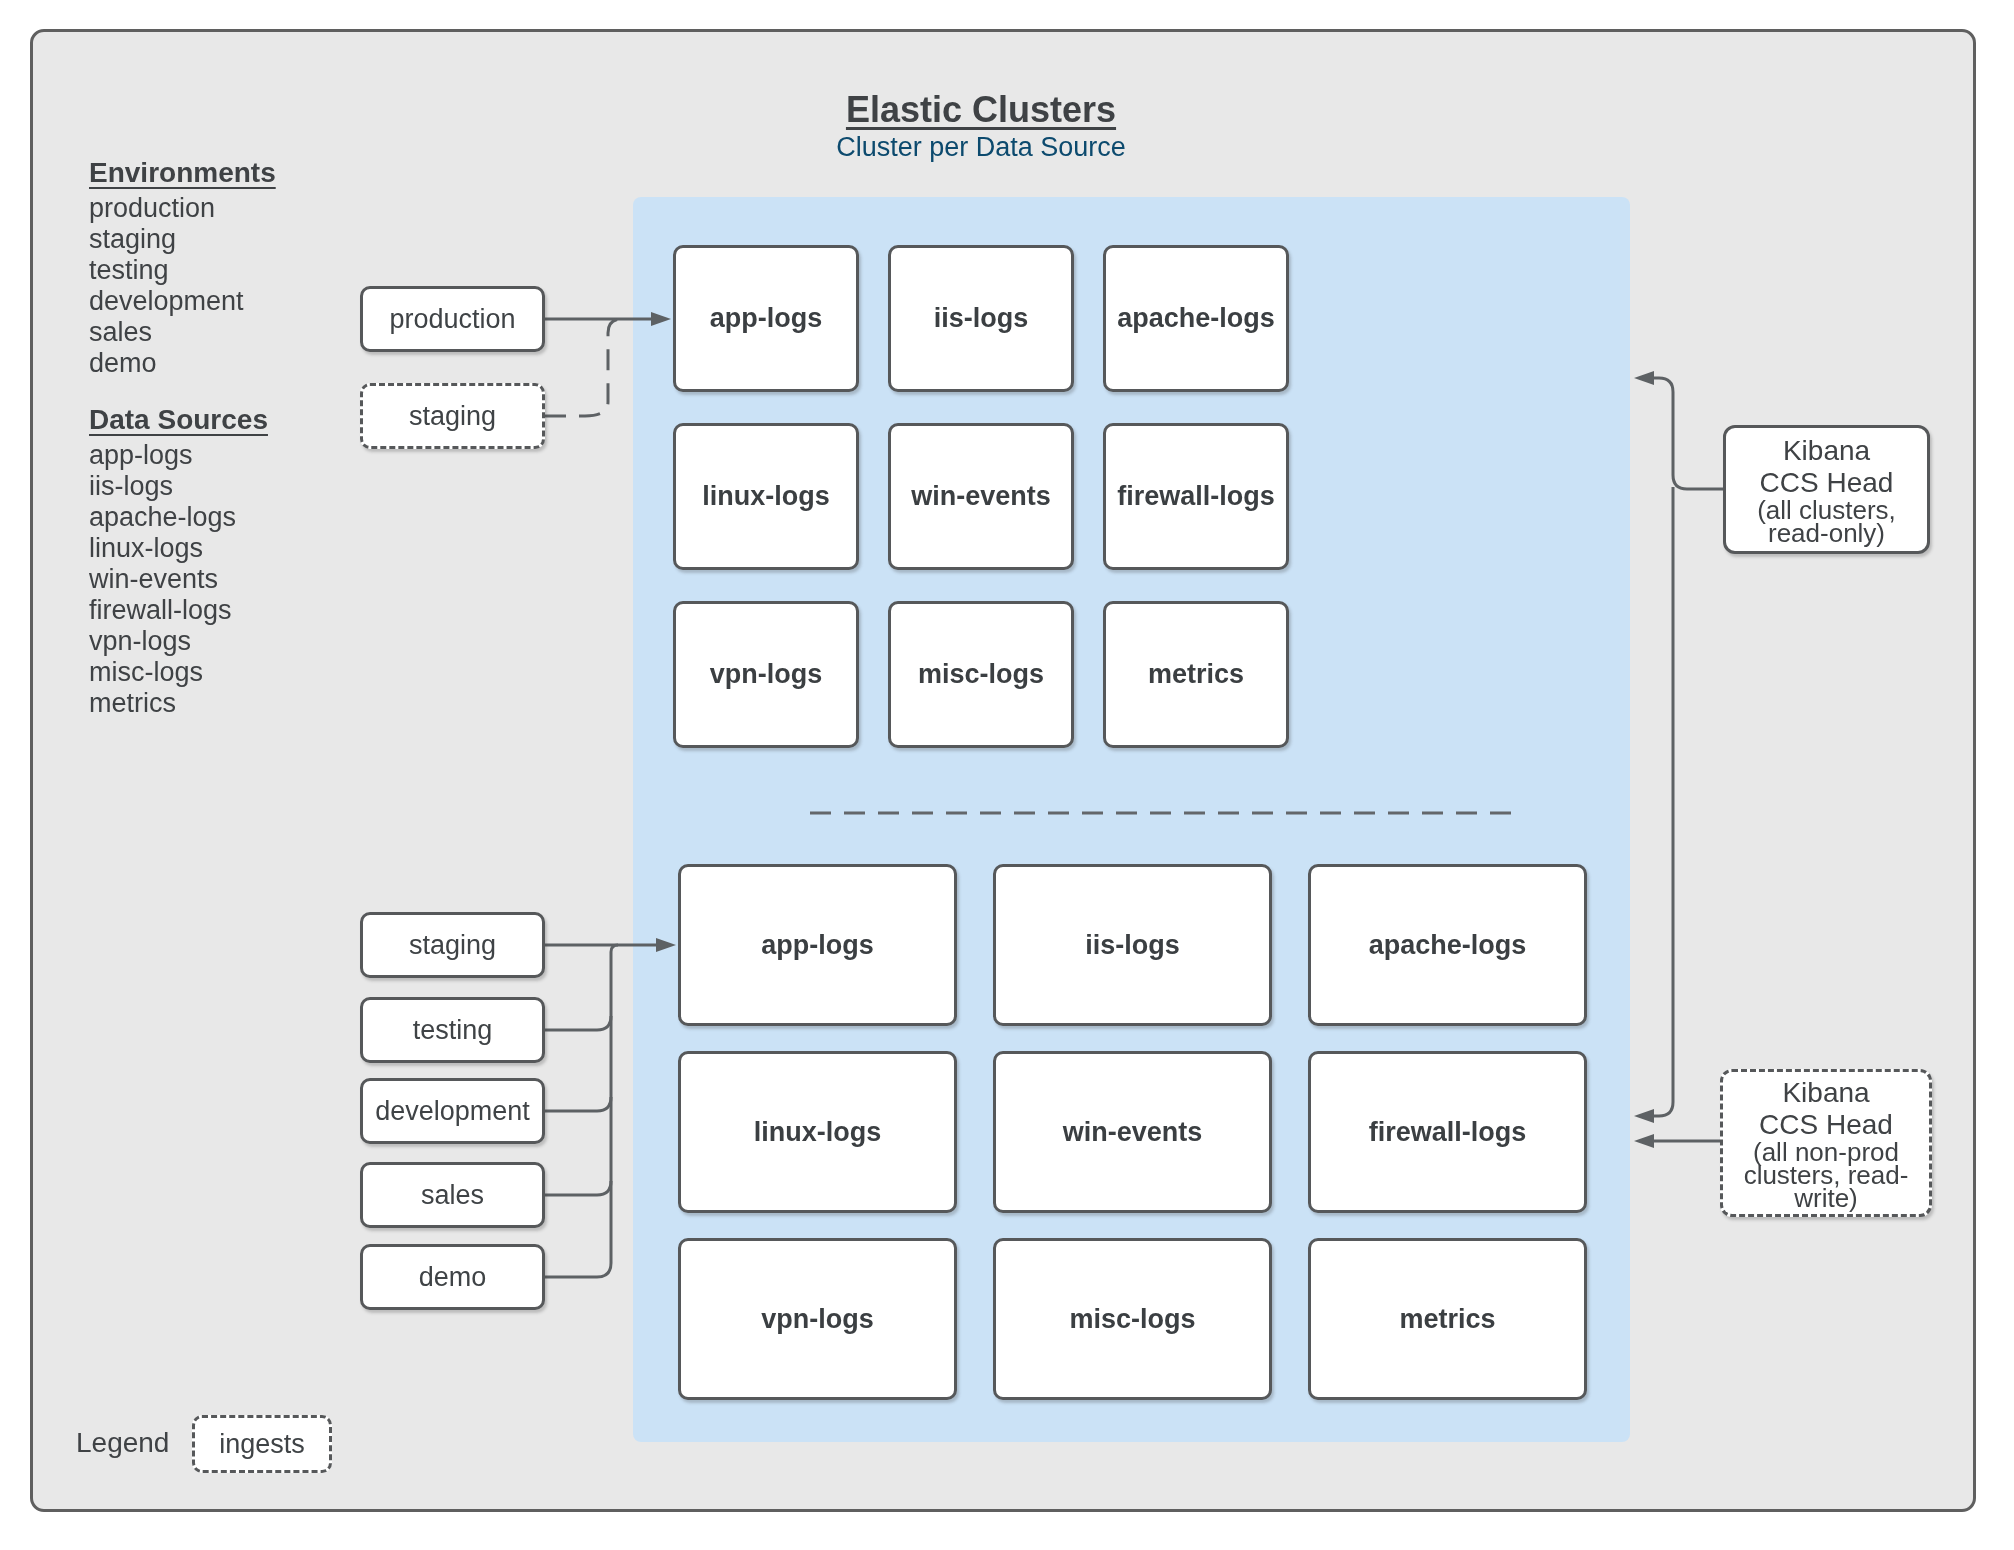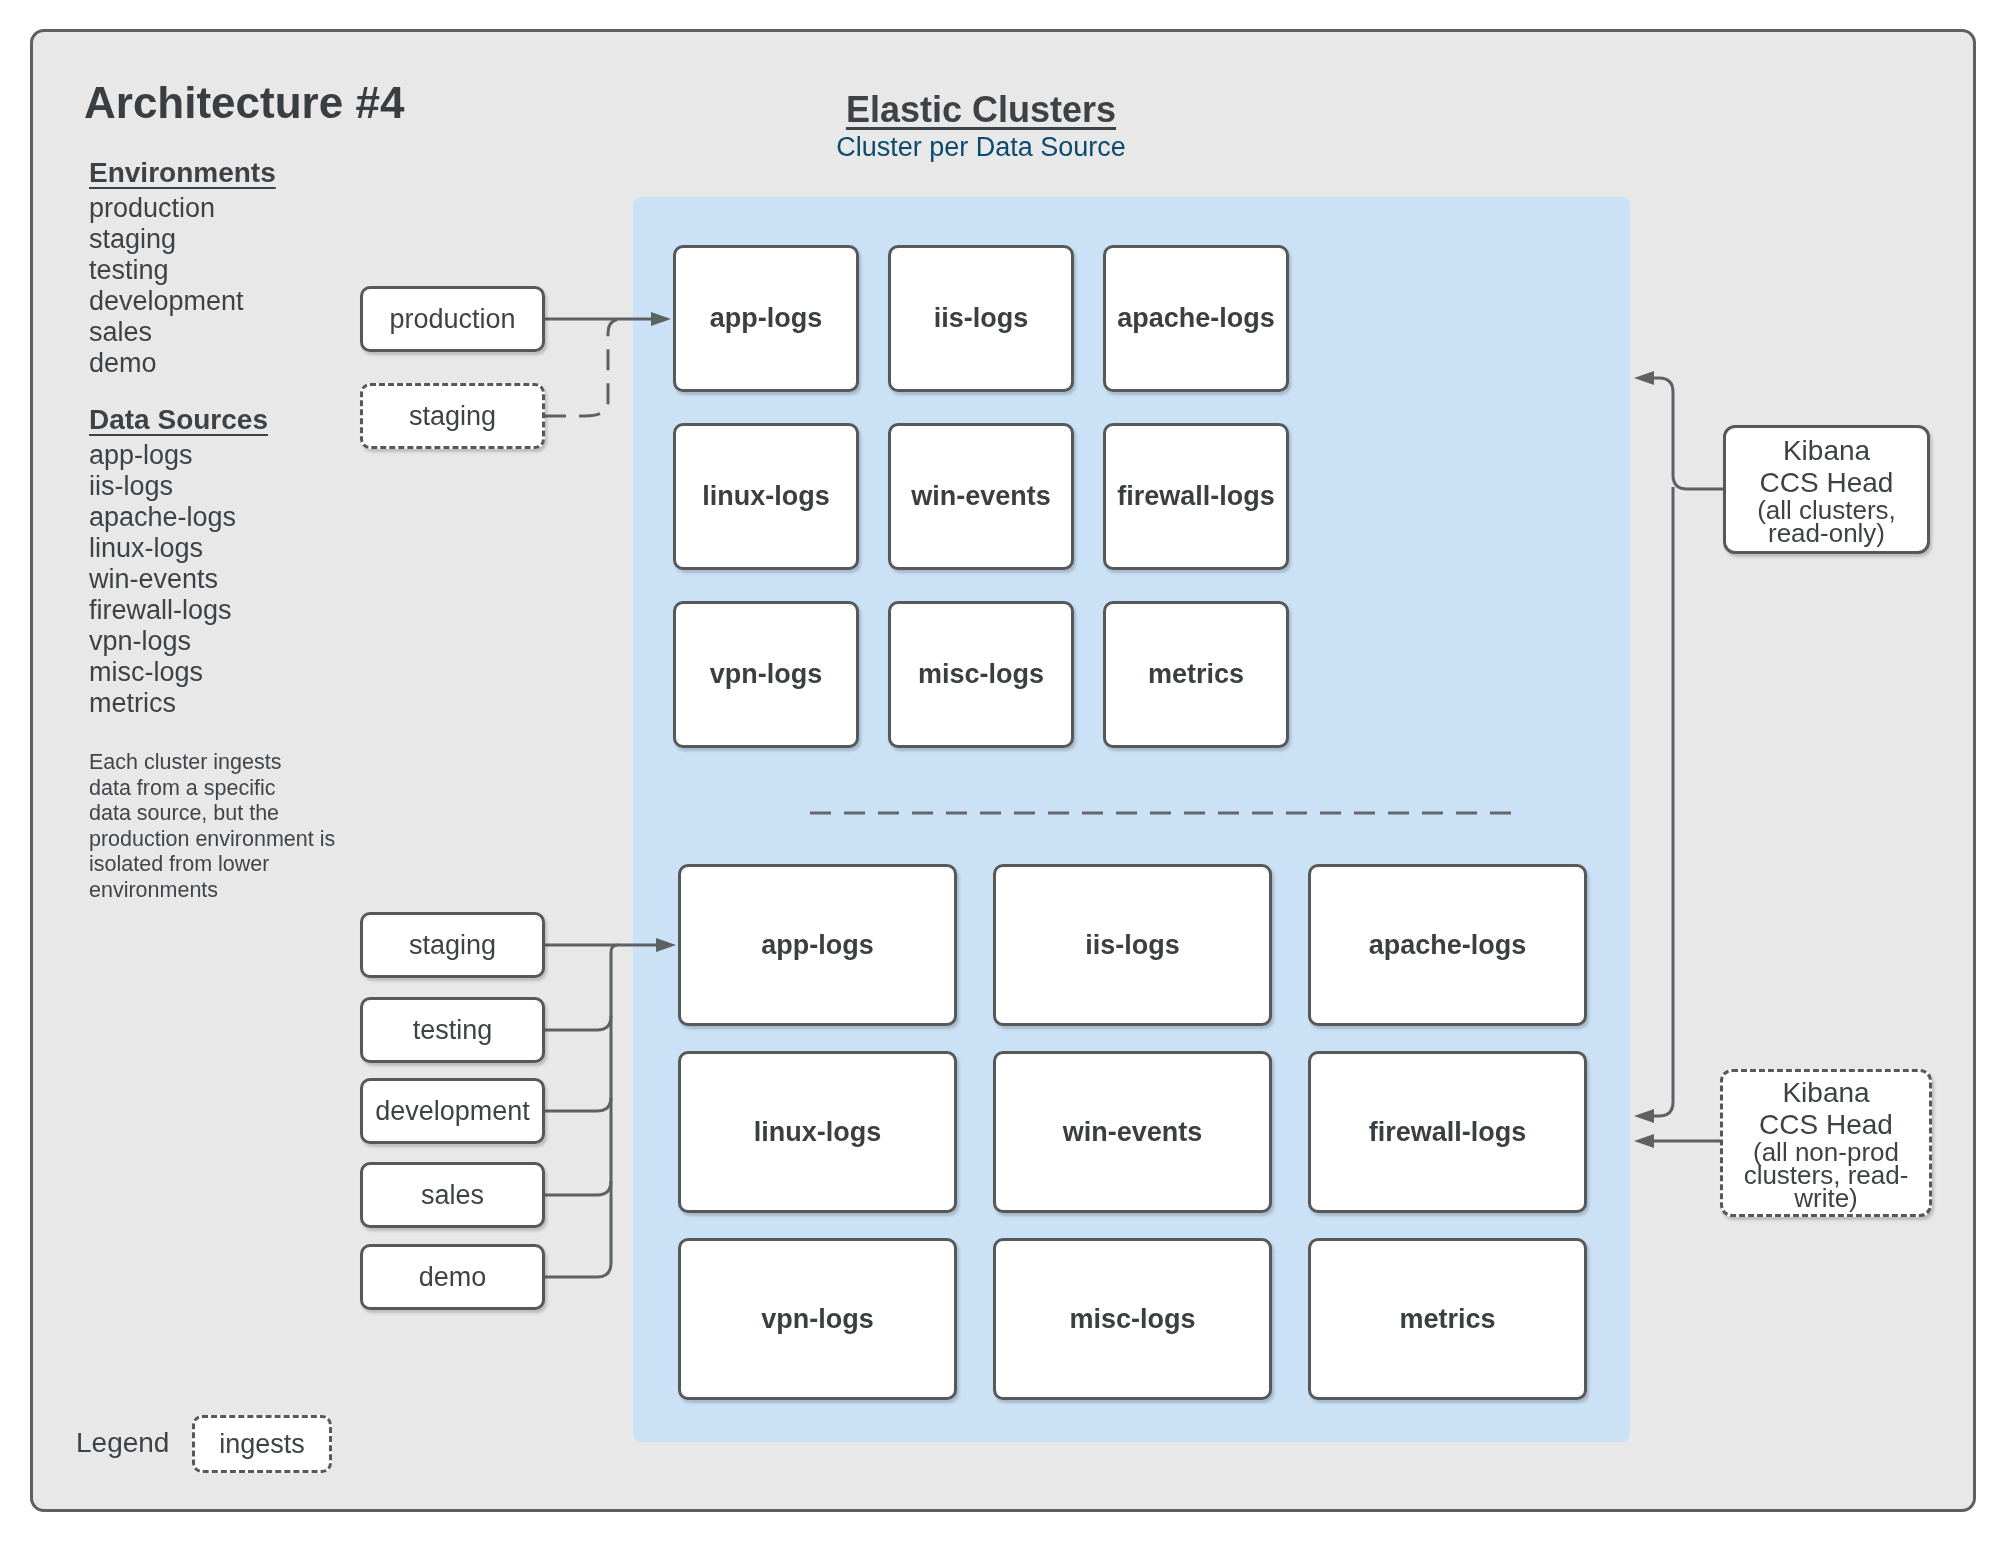--- a/index.html
+++ b/index.html
@@ -83,21 +83,20 @@
 
     <path class="conn" d="M1723 489 H1687 Q1673 489 1673 475 V392 Q1673 378 1659 378 H1654"></path>
     <polygon class="ahead" points="1634,378 1654,371 1654,385"></polygon>
     <path class="conn" d="M1673 487 V1102 Q1673 1116 1659 1116 H1654"></path>
     <polygon class="ahead" points="1634,1116 1654,1109 1654,1123"></polygon>
 
     <path class="conn" d="M1720 1141 H1654"></path>
     <polygon class="ahead" points="1634,1141 1654,1134 1654,1148"></polygon>
   </svg>
 
-  <div class="page-title">Architecture #4</div>
 
   <div class="center-header">
     <div class="hd">Elastic Clusters</div>
     <div class="sub">Cluster per Data Source</div>
   </div>
 
   <div class="env-block" style="top:157px;">
     <div class="list-heading">Environments</div>
     <div>
 
@@ -119,26 +118,20 @@
         <div class="list-line">apache-logs</div>
         <div class="list-line">linux-logs</div>
         <div class="list-line">win-events</div>
         <div class="list-line">firewall-logs</div>
         <div class="list-line">vpn-logs</div>
         <div class="list-line">misc-logs</div>
         <div class="list-line">metrics</div>
       </div>
   </div>
 
-  <div class="note">Each cluster ingests
-data from a specific
-data source, but the
-production environment is
-isolated from lower
-environments</div>
 
   <div class="node envbox" style="left:360px;top:286px;width:185px;height:66px;">production</div>
   <div class="node envbox dashed" style="left:360px;top:383px;width:185px;height:66px;">staging</div>
 
   <div class="node cluster" style="left:673px;top:245px;width:186px;height:147px;">app-logs</div>
   <div class="node cluster" style="left:888px;top:245px;width:186px;height:147px;">iis-logs</div>
   <div class="node cluster" style="left:1103px;top:245px;width:186px;height:147px;">apache-logs</div>
   <div class="node cluster" style="left:673px;top:423px;width:186px;height:147px;">linux-logs</div>
   <div class="node cluster" style="left:888px;top:423px;width:186px;height:147px;">win-events</div>
   <div class="node cluster" style="left:1103px;top:423px;width:186px;height:147px;">firewall-logs</div>

